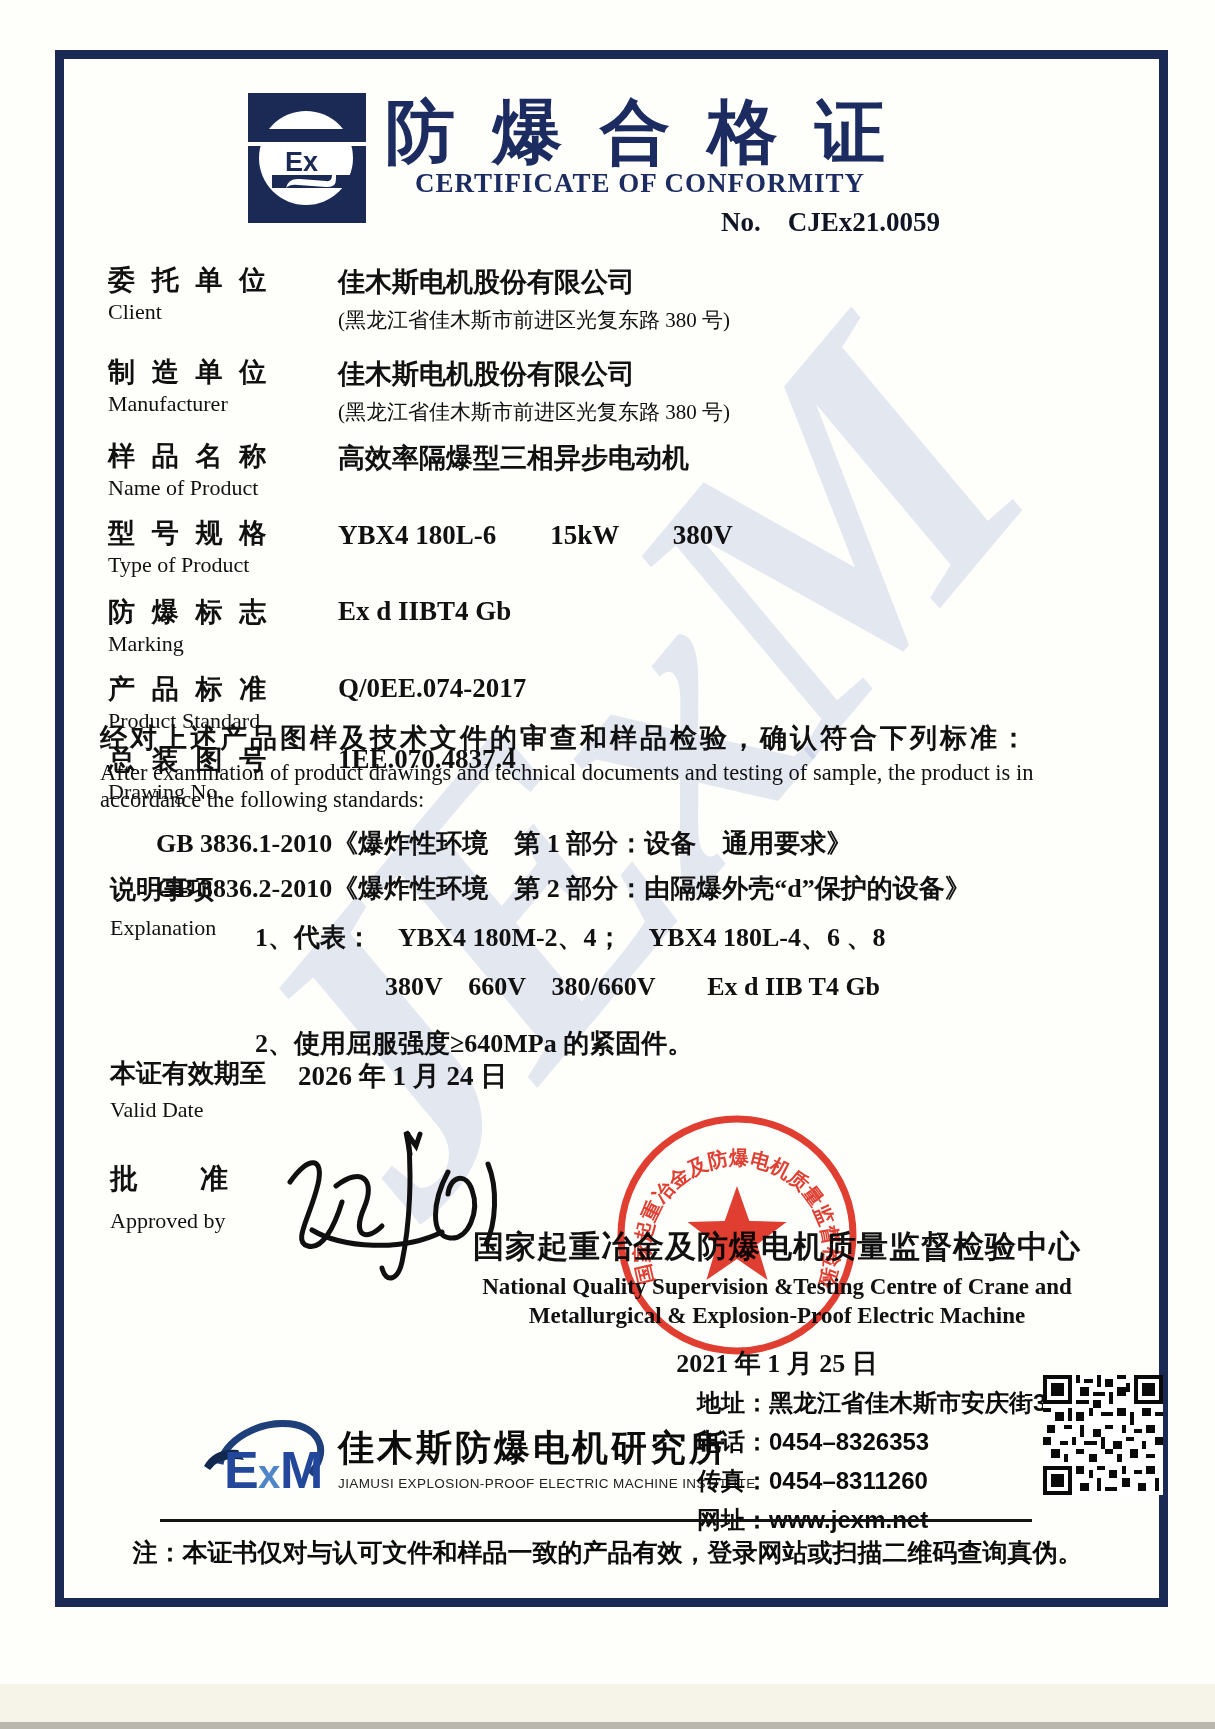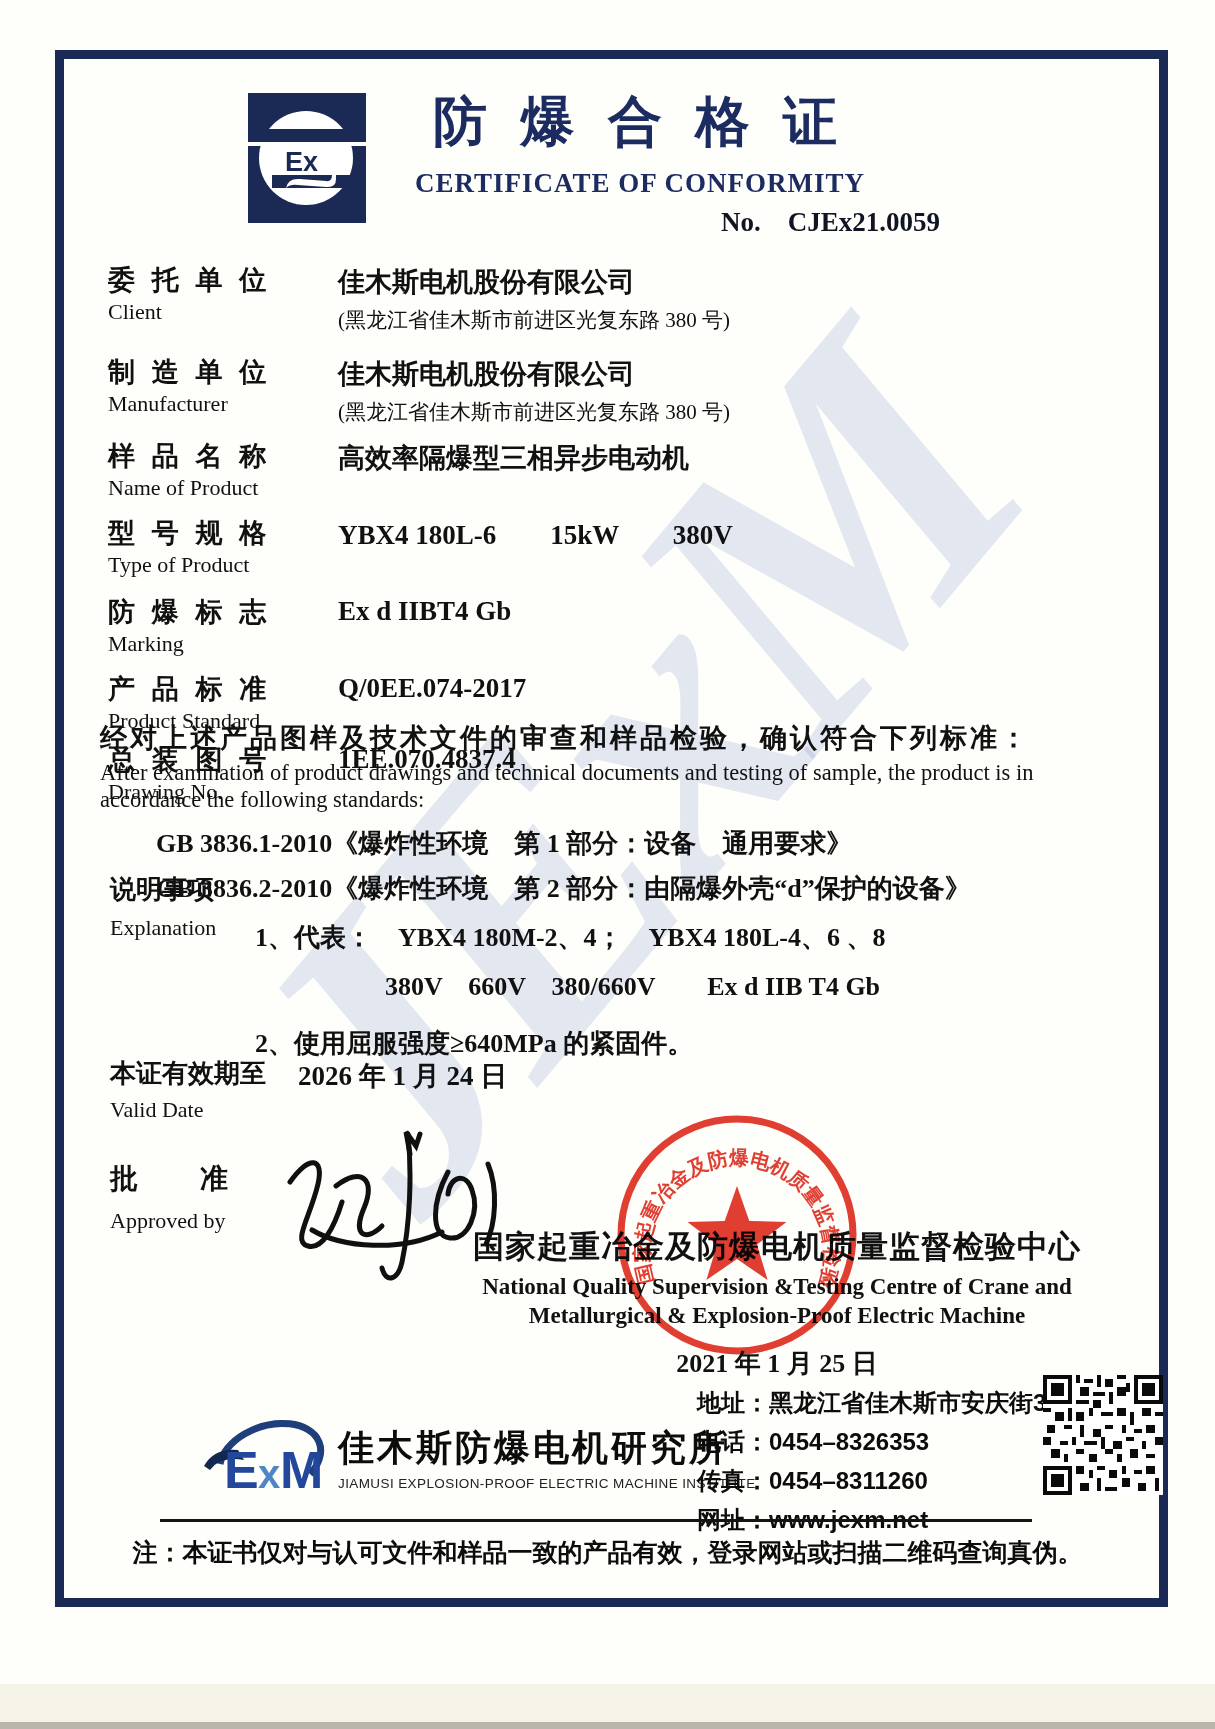--- a/index.html
+++ b/index.html
@@ -10,21 +10,21 @@
   
   .watermark{position:absolute;left:150px;top:300px;width:950px;height:950px;
              display:flex;align-items:center;justify-content:center;
              transform:rotate(-50deg);z-index:1;pointer-events:none;
              font:bold italic 400px "Liberation Serif",serif;
              color:rgba(118,138,200,0.20);letter-spacing:-18px;white-space:nowrap;}
   .content{position:absolute;left:0;top:0;width:1215px;height:1729px;z-index:2;}
   
   .exmark{position:absolute;left:248px;top:93px;width:118px;height:130px;}
   .title-cn{position:absolute;left:370px;top:86px;width:540px;text-align:center;
-            font-size:54px;font-weight:bold;color:#1c2c60;letter-spacing:10px;white-space:nowrap;}
+            font-size:70px;font-weight:bold;color:#1c2c60;letter-spacing:10px;white-space:nowrap;}
   .title-en{position:absolute;left:340px;top:168px;width:600px;text-align:center;
             font-size:27px;font-weight:bold;color:#1c2c60;letter-spacing:1px;}
   .cert-no{position:absolute;left:340px;top:204px;width:600px;text-align:right;
            font-size:27px;font-weight:bold;color:#101423;}
   
   .fields{position:absolute;left:108px;top:262px;width:1000px;}
   .row{display:flex;}
   .row .lbl{width:230px;flex:0 0 230px;}
   .lbl-cn{font-size:27px;font-weight:bold;letter-spacing:5px;color:#111;white-space:nowrap;}
   .lbl-en{font-size:22px;color:#111;margin-top:1px;}

